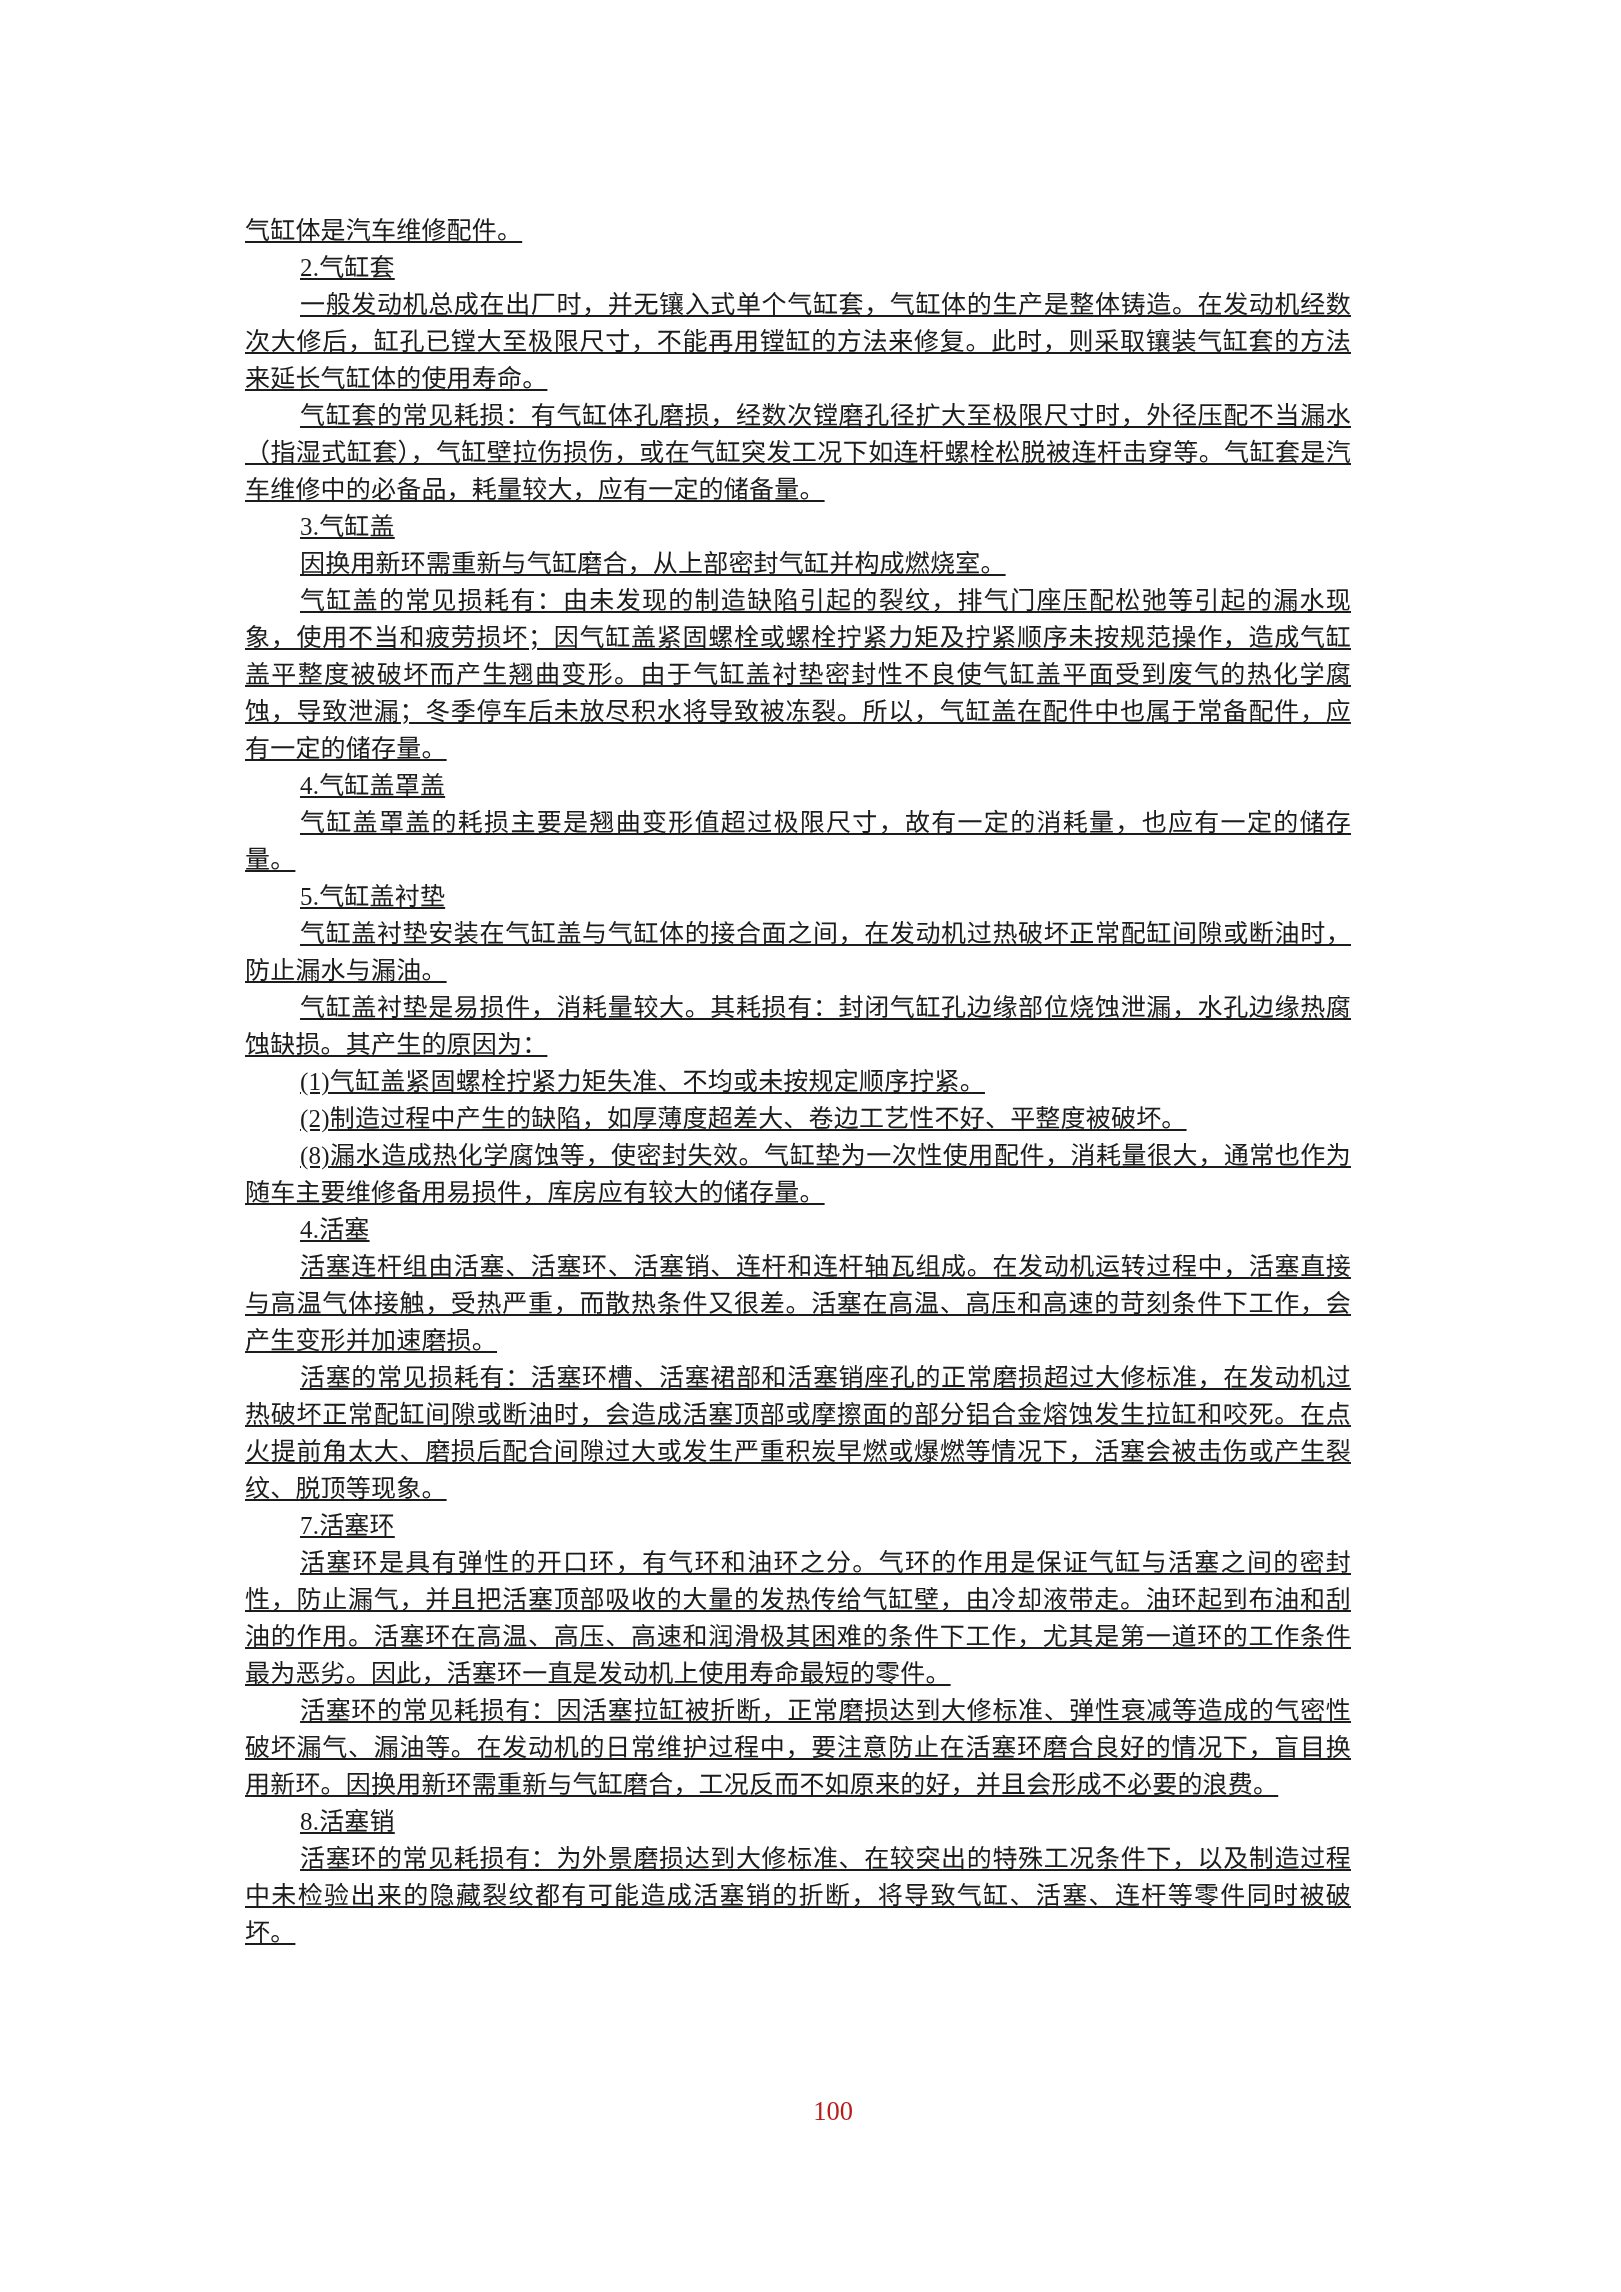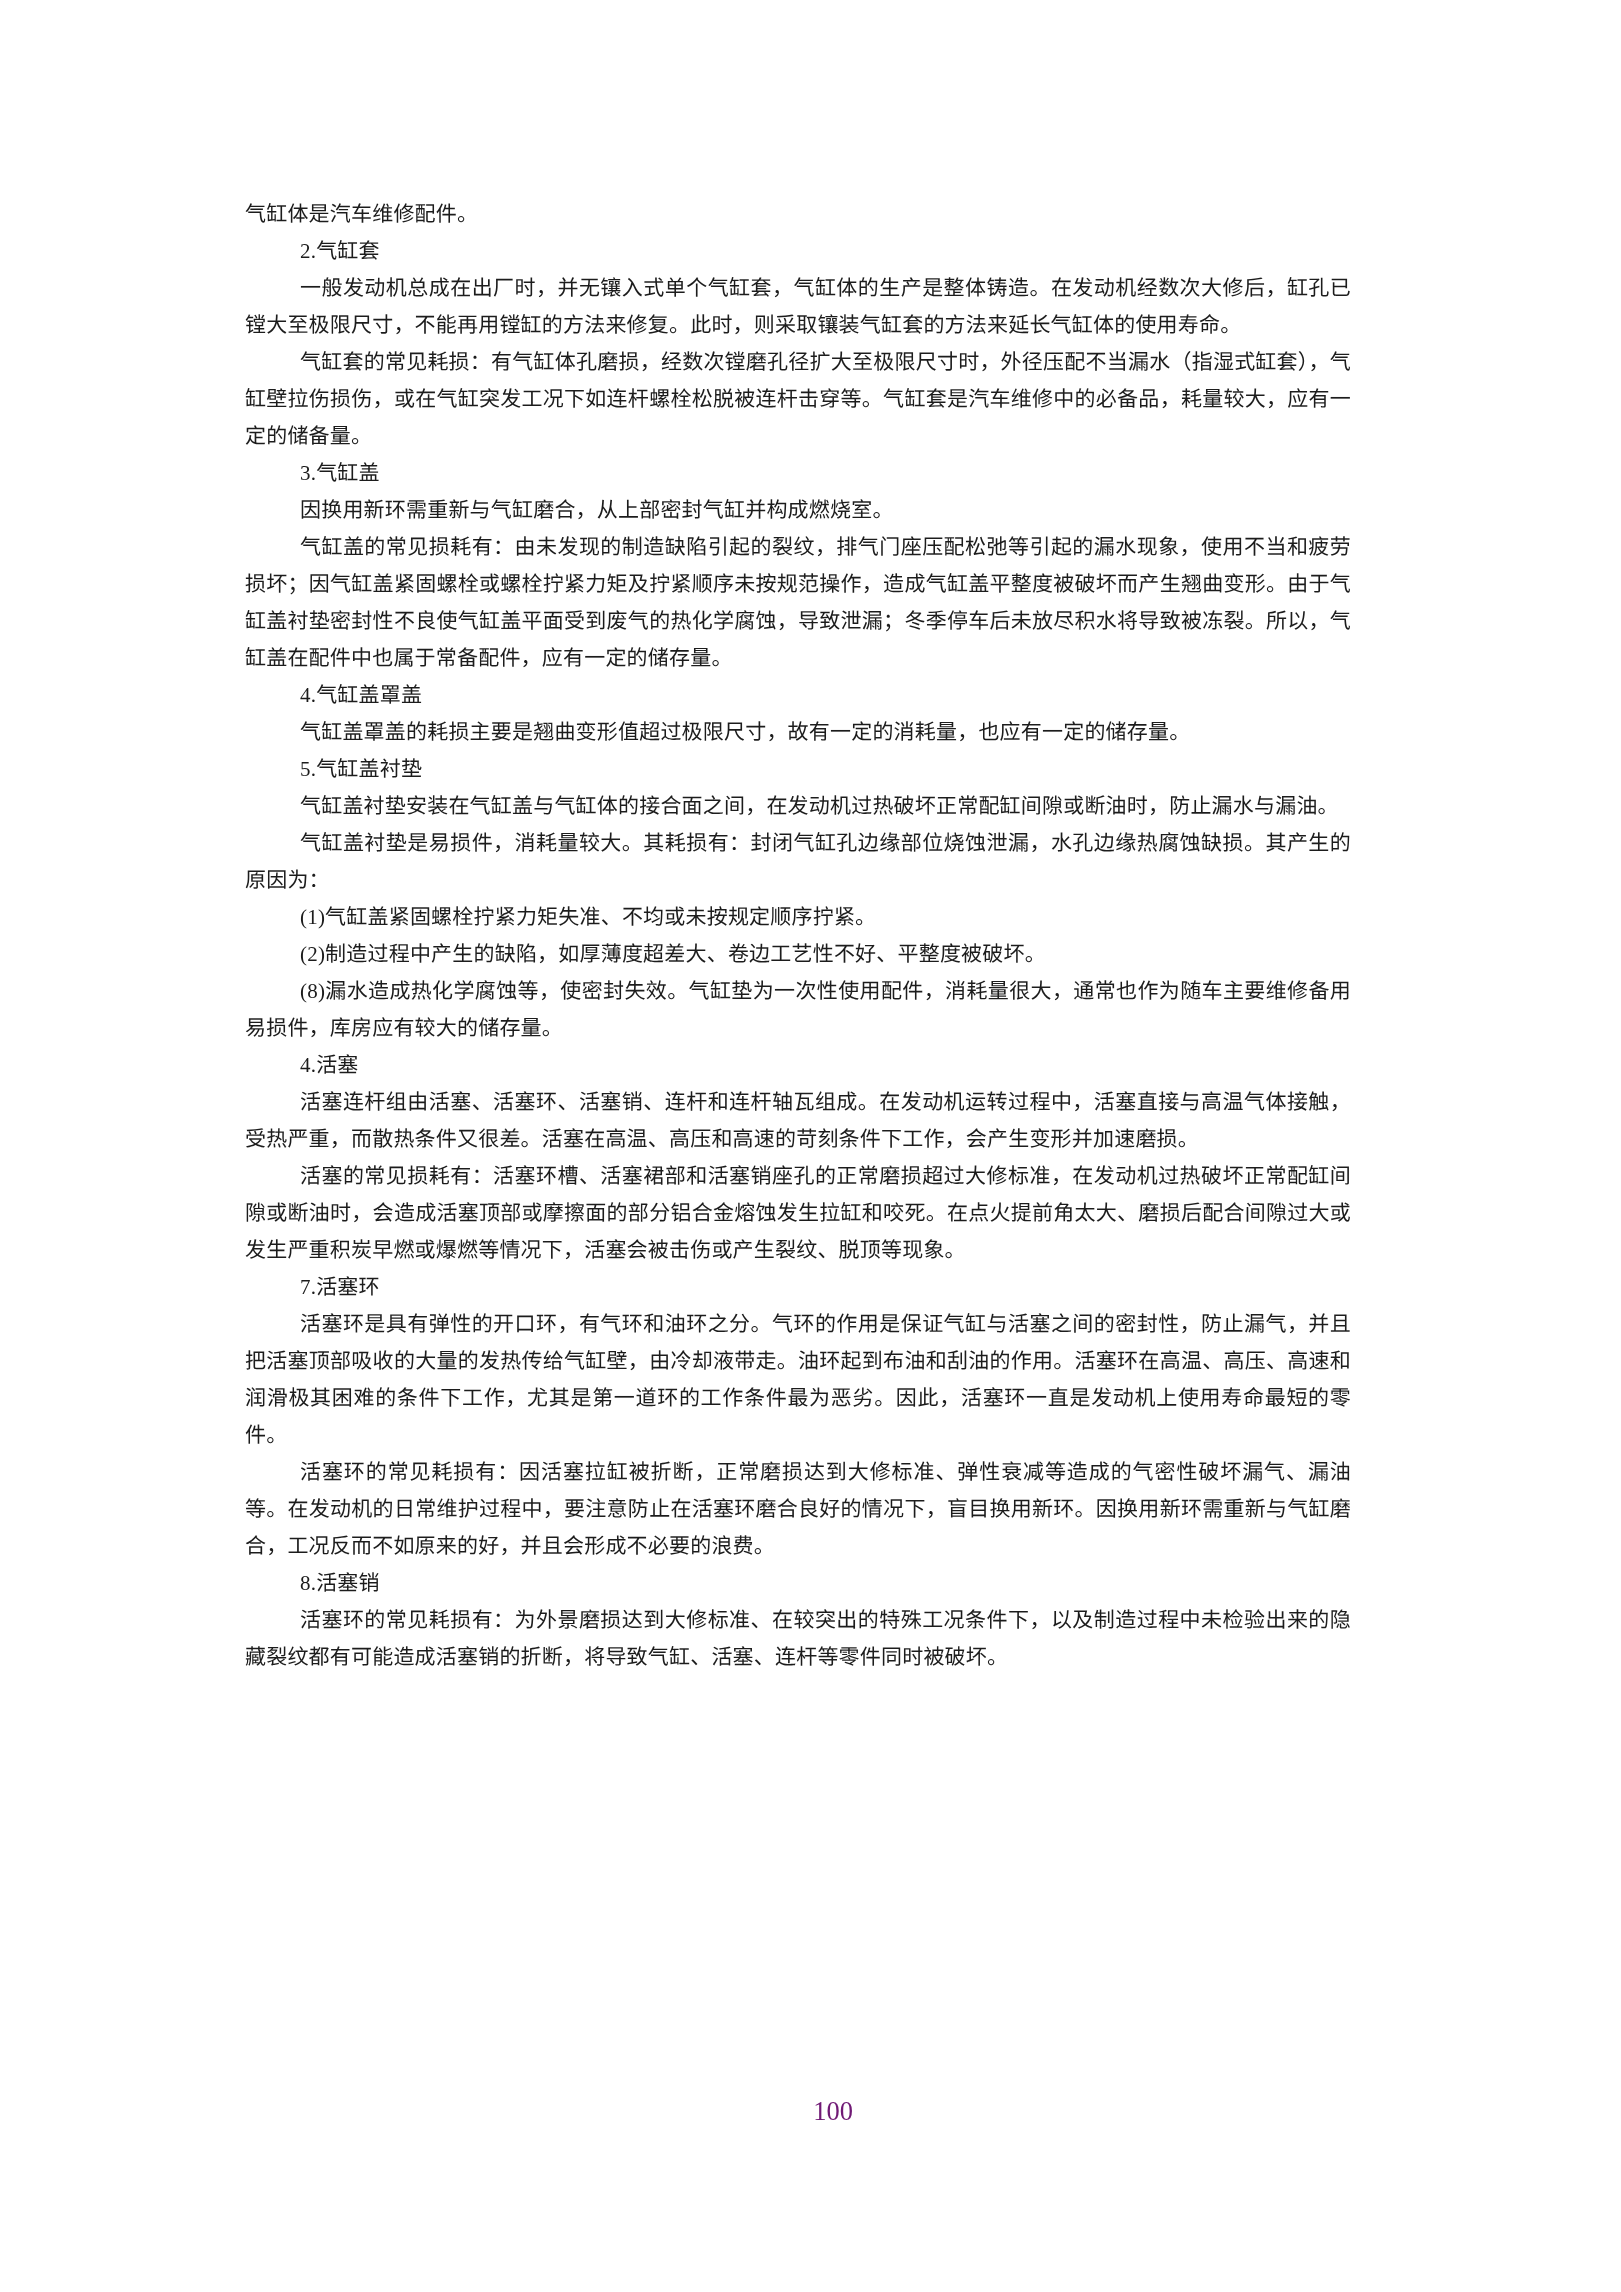--- a/index.html
+++ b/index.html
@@ -16,26 +16,27 @@
   .doc-page {
     position: absolute;
     inset: 0;
     background: #ffffff;
     font-family: "Liberation Serif", "DejaVu Serif", serif;
     color: #1c1c1c;
   }
   .doc-body {
     position: absolute;
     left: 245px;
-    top: 196px;
+    top: 212px;
     width: 1106px;
-    font-size: 21px;
+    font-size: 25px;
     line-height: 37px;
     text-align: justify;
     letter-spacing: 0.2px;
+    text-decoration: underline;
   }
   .doc-body p {
     margin: 0;
     padding: 0;
   }
   .doc-body p.indent {
     text-indent: 55px; 
   }
   .doc-body p.flush {
     text-indent: 0;
@@ -43,21 +44,21 @@
   .page-number {
     position: absolute;
     top: 2096px;
     left: 0;
     width: 100%;
     padding-left: 45px; 
     box-sizing: border-box;
     text-align: center;
     font-size: 26.5px;
     font-family: "Liberation Serif", "DejaVu Serif", serif;
-    color: #701a75;
+    color: #b91c1c;
   }
 </style>
 </head>
 <body>
 
 <div class="doc-page">
   <div class="doc-body">
 
   <p class="flush">气缸体是汽车维修配件。</p>
       <p class="indent">2.气缸套</p>

